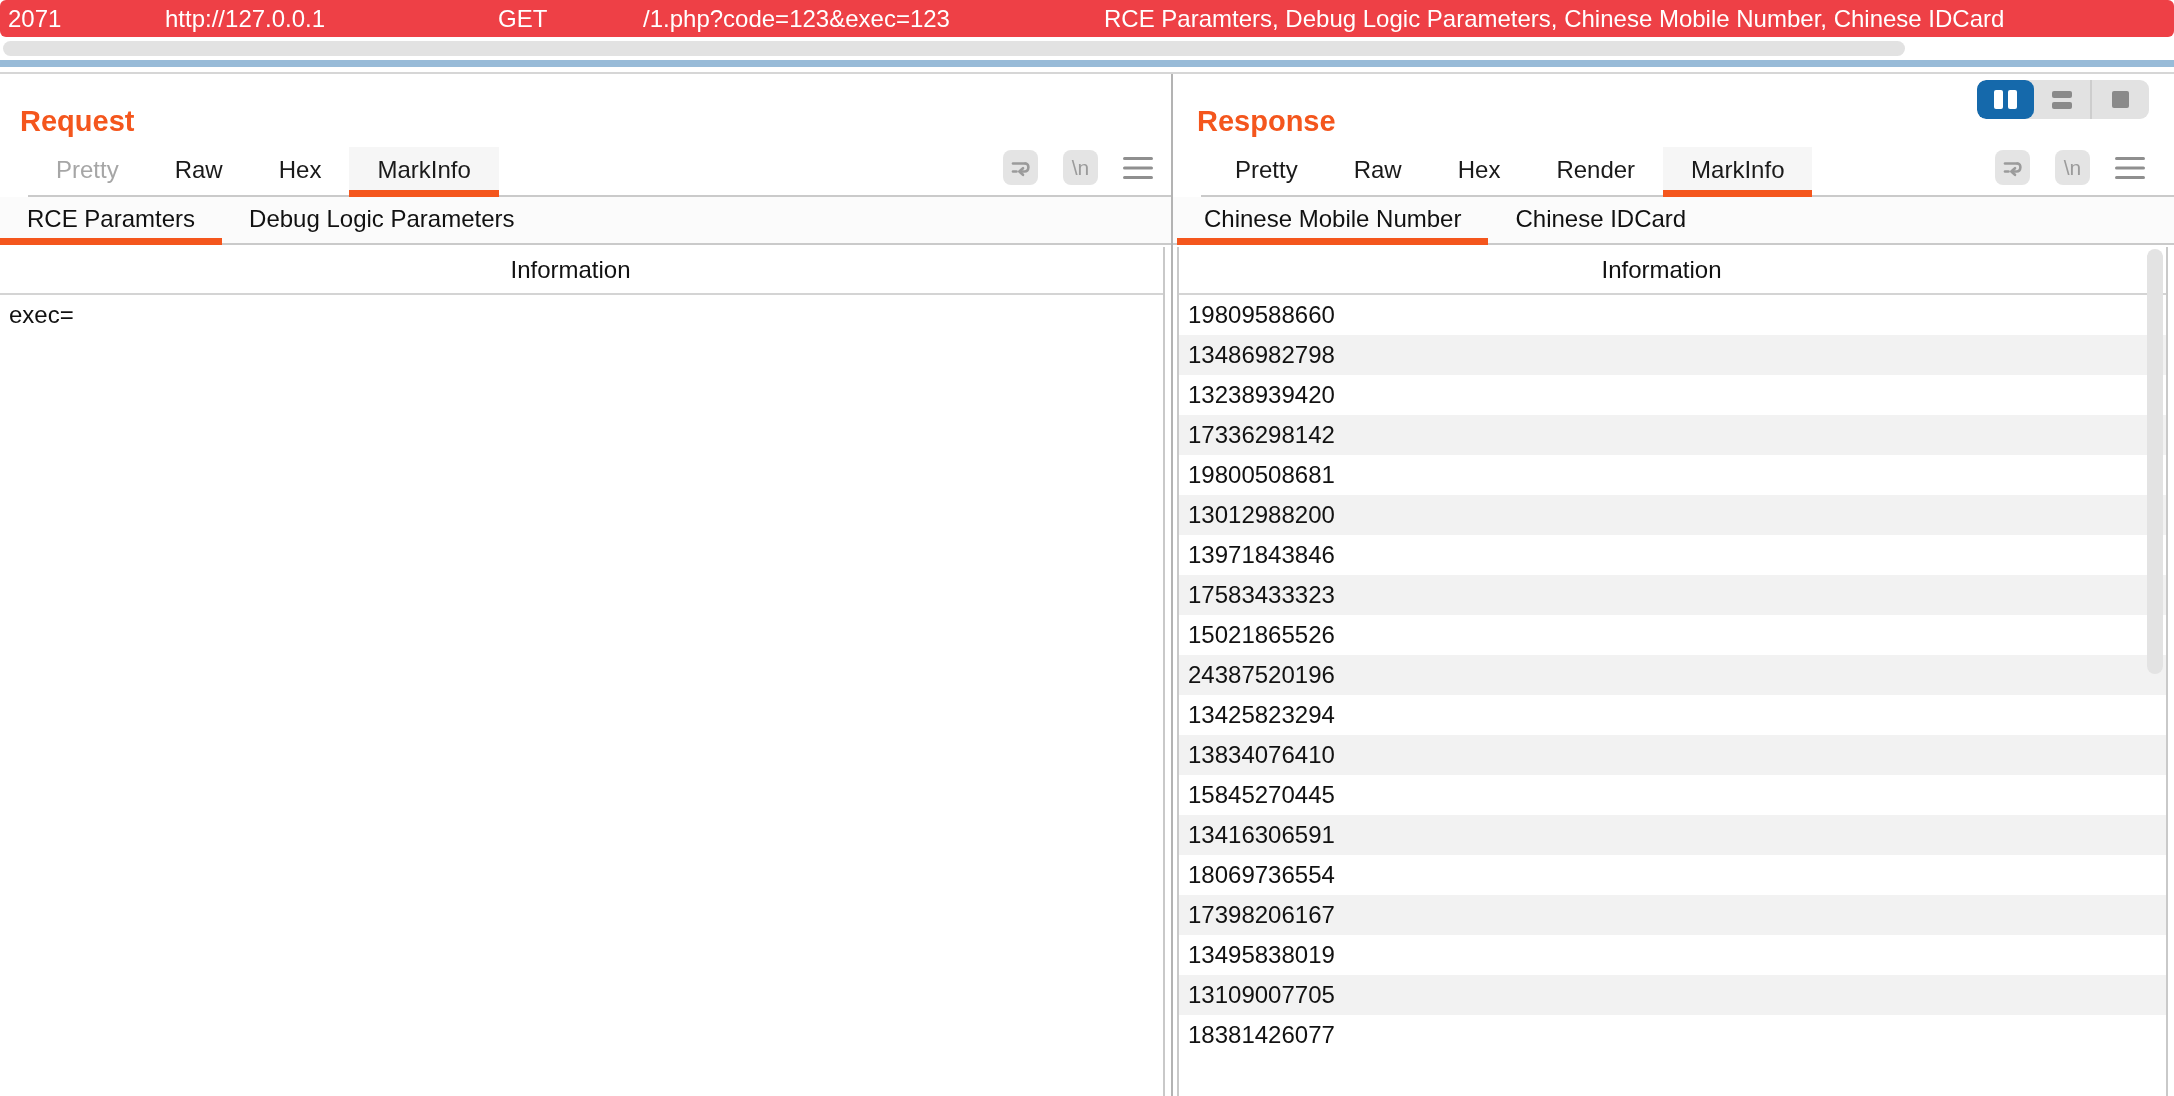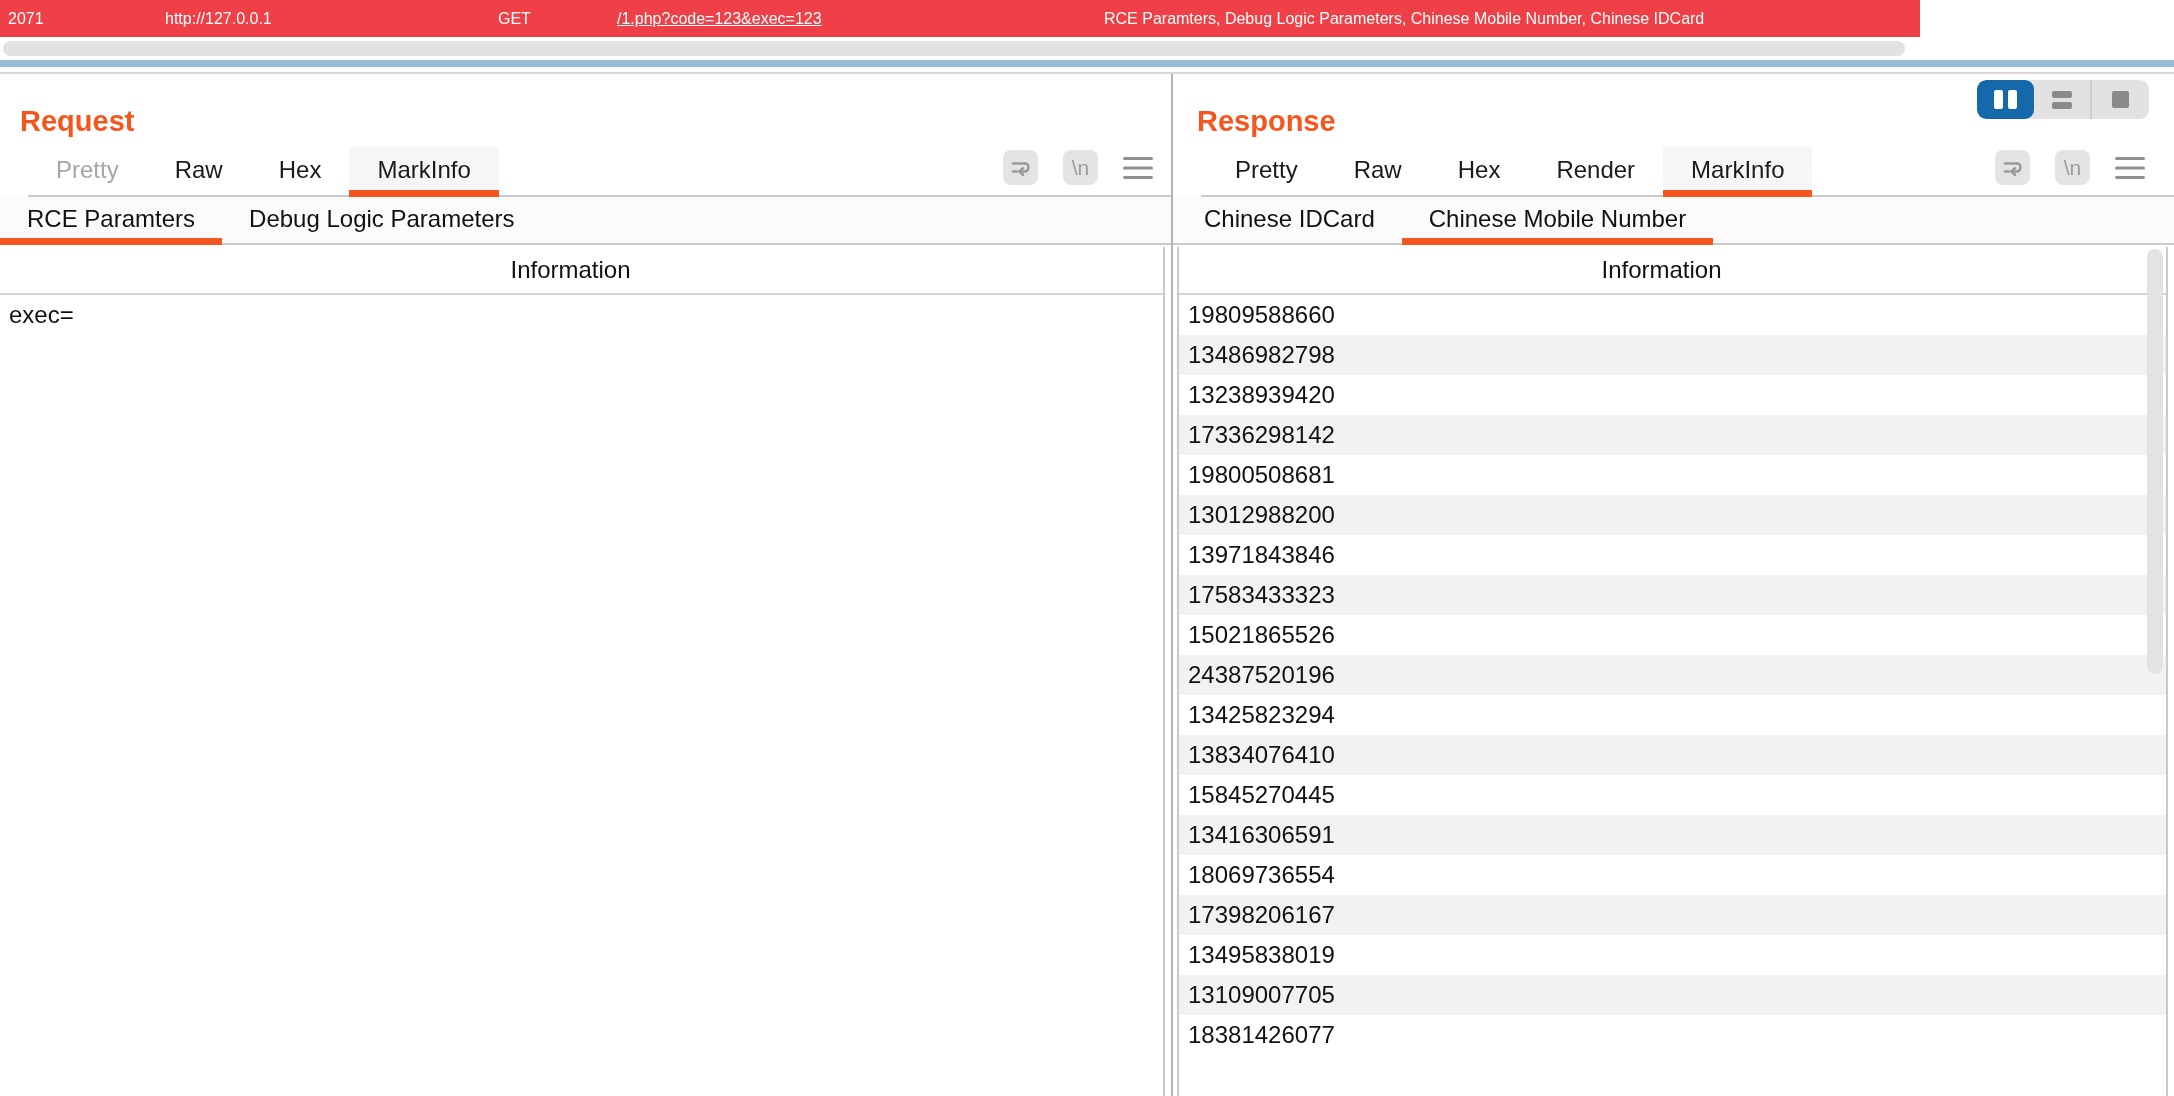--- a/index.html
+++ b/index.html
@@ -5,28 +5,28 @@
   * { margin:0; padding:0; box-sizing:border-box; }
   html,body { width:2174px; height:1096px; }
   body {
     font-family:"Liberation Sans", sans-serif;
     background:#ffffff; position:relative; overflow:hidden;
     -webkit-font-smoothing:antialiased;
   }
 
   
   .topbar {
-    position:absolute; left:0; top:0; width:1920px; height:37px;
-    background:#ee4046; color:#ffffff; font-size:16px;
+    position:absolute; left:0; top:0; width:2174px; height:37px;
+    background:#ee4046; color:#ffffff; font-size:24px;border-radius:6px;
   }
   .topbar span { position:absolute; top:50%; transform:translateY(-50%); white-space:nowrap; }
   .tb-id     { left:8px; }
   .tb-url    { left:130px;margin-left:35px; }
   .tb-method { left:498px; }
-  .tb-path   { left:617px;text-decoration:underline; }
+  .tb-path   { left:643px; }
   .tb-tags   { left:1104px; }
 
   
   .hscroll { position:absolute; left:0; top:37px; width:2174px; height:23px; background:#fff; }
   .hscroll-thumb {
     position:absolute; left:3px; top:4px; width:1902px; height:15px;
     border-radius:8px; background:#e2e2e2;
   }
 
   
@@ -230,22 +230,22 @@
       <div class="icon-btn menu-btn">
         <svg width="30" height="24" viewBox="0 0 30 24" stroke="#8f8f8f" stroke-width="3" stroke-linecap="round">
           <path d="M1.5 2.5 H28.5"></path>
             <path d="M1.5 12 H28.5"></path>
             <path d="M1.5 21.5 H28.5"></path>
         </svg>
       </div>
     </div>
 
     <div class="subtabs-row" id="resp-subtabs">
+        <div class="subtab selected">Chinese Mobile Number</div>
         <div class="subtab">Chinese IDCard</div>
-        <div class="subtab selected">Chinese Mobile Number</div>
       </div>
 
     <div class="table-region">
       <div class="grid-header">Information</div>
       <div class="grid-rows" id="resp-rows">
           <div class="grid-row">19809588660</div>
           <div class="grid-row">13486982798</div>
           <div class="grid-row">13238939420</div>
           <div class="grid-row">17336298142</div>
           <div class="grid-row">19800508681</div>

